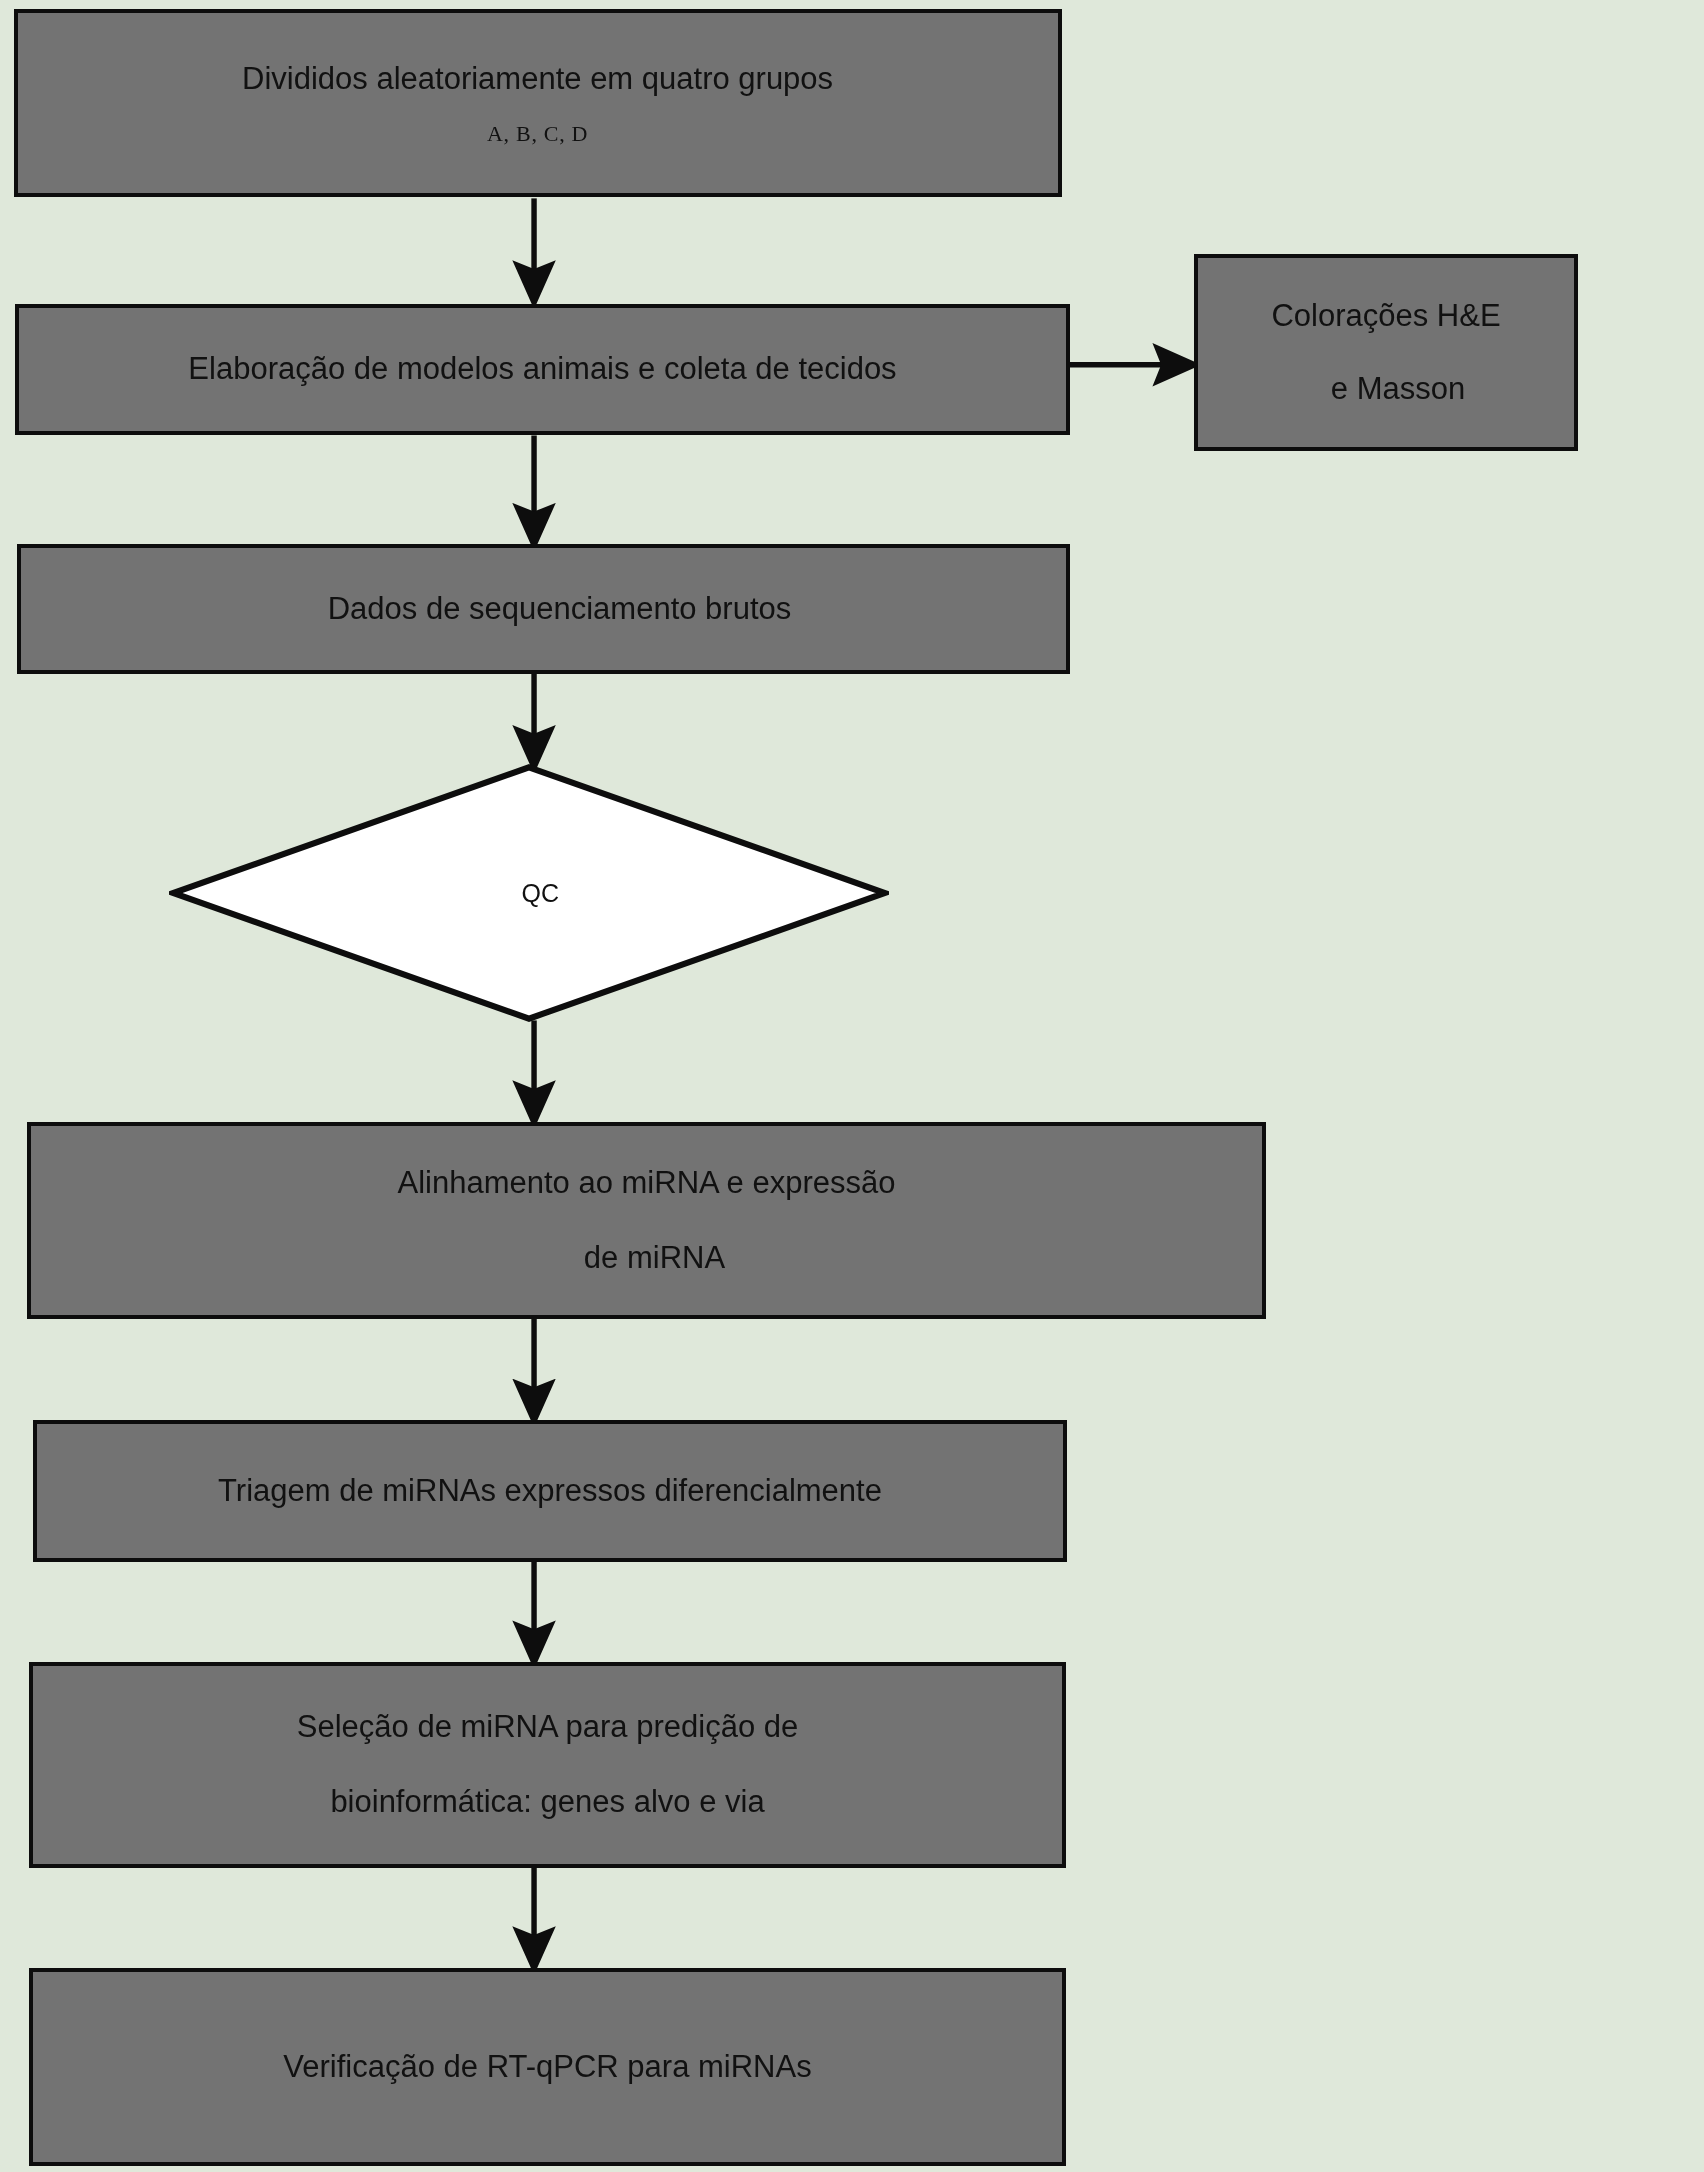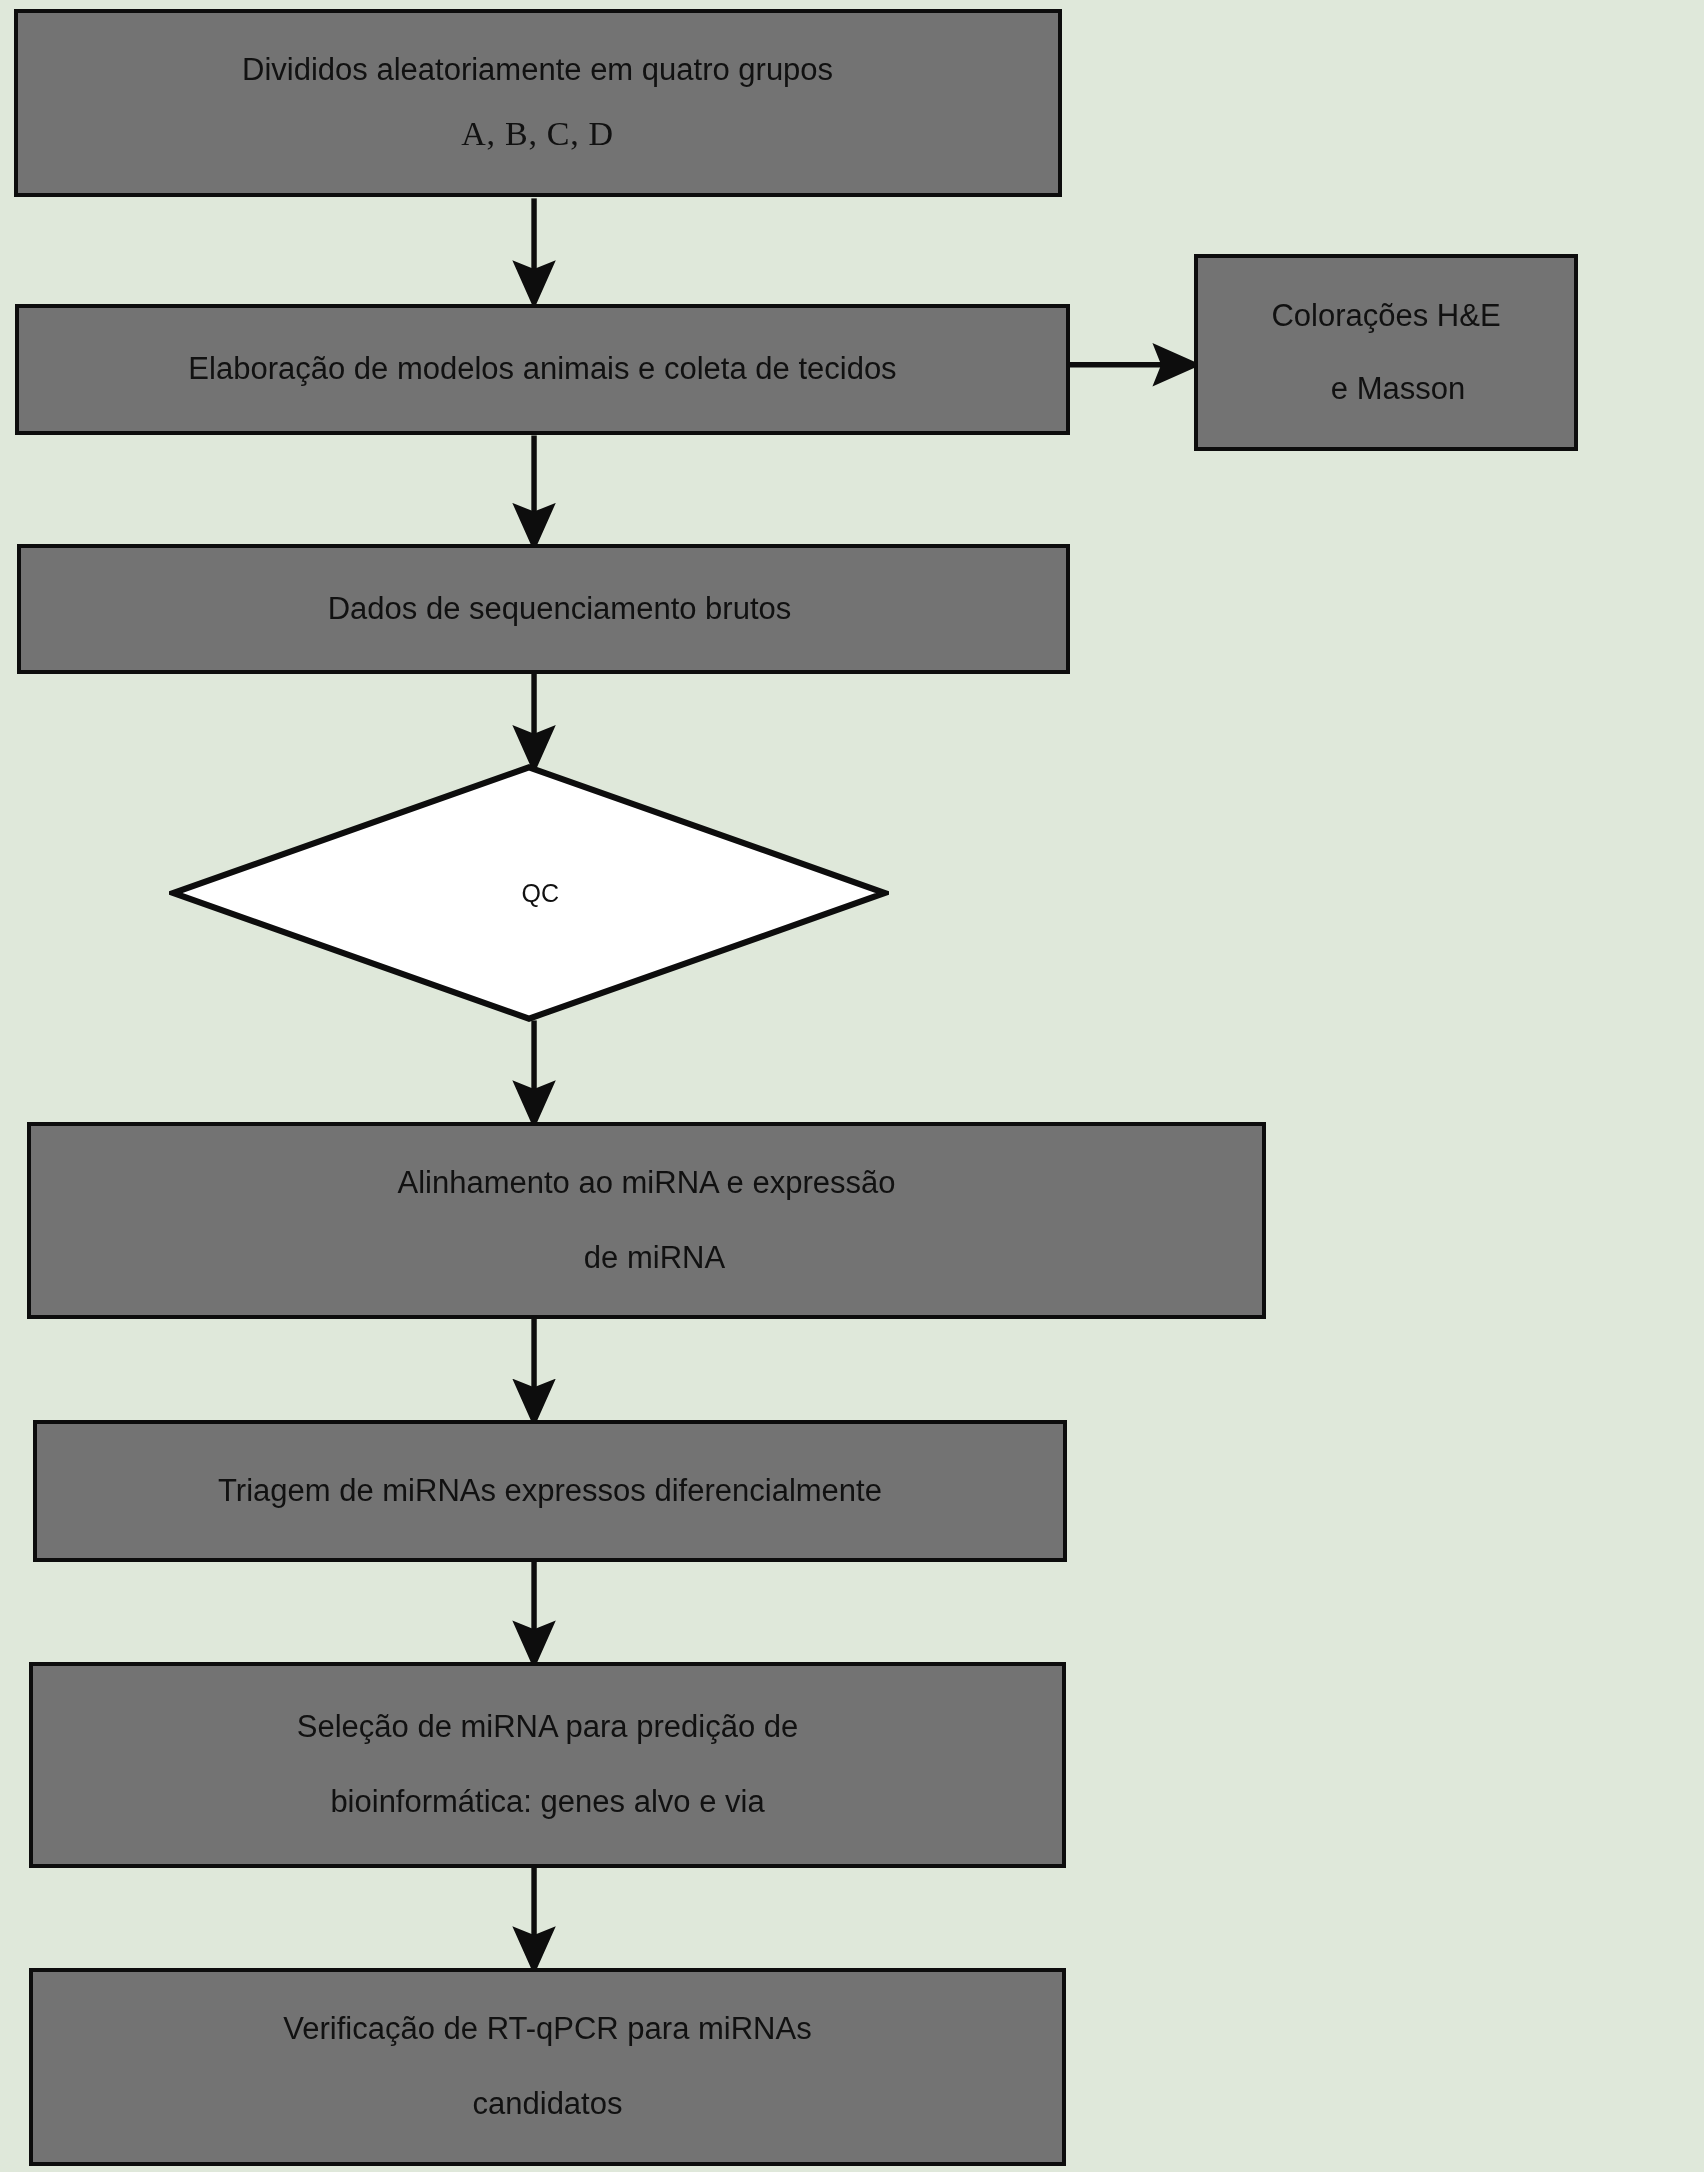--- a/index.html
+++ b/index.html
@@ -21,21 +21,21 @@
     align-items:center;
     justify-content:center;
     text-align:center;
     color:#111111;
     font-size:31px;
     line-height:1.5;
   }
   .node .ln{display:block;width:100%;}
   .serif-line{
     font-family:"Liberation Serif", serif;
-    font-size:34px;
+    font-size:22px;
     letter-spacing:0.7px;
     margin-top:15px;
   }
   .diamond-wrap{
     position:absolute;
     display:flex;align-items:center;justify-content:center;
   }
   .diamond-label{
     position:absolute;
     font-size:25px;
@@ -107,17 +107,16 @@
     <span class="ln">Triagem de miRNAs expressos diferencialmente</span>
   </div>
 
   <div class="node" style="left:29px;top:1662px;width:1037px;height:206px;">
     <span class="ln">Seleção de miRNA para predição de</span>
     <span class="ln" style="margin-top:28.5px;">bioinformática: genes alvo e via</span>
   </div>
 
   <div class="node" style="left:29px;top:1968px;width:1037px;height:198px;">
     <span class="ln">Verificação de RT-qPCR para miRNAs</span>
-    <span class="ln" style="margin-top:28.5px;">candidatos</span>
   </div>
 
 </div>
 
 
 </body></html>

